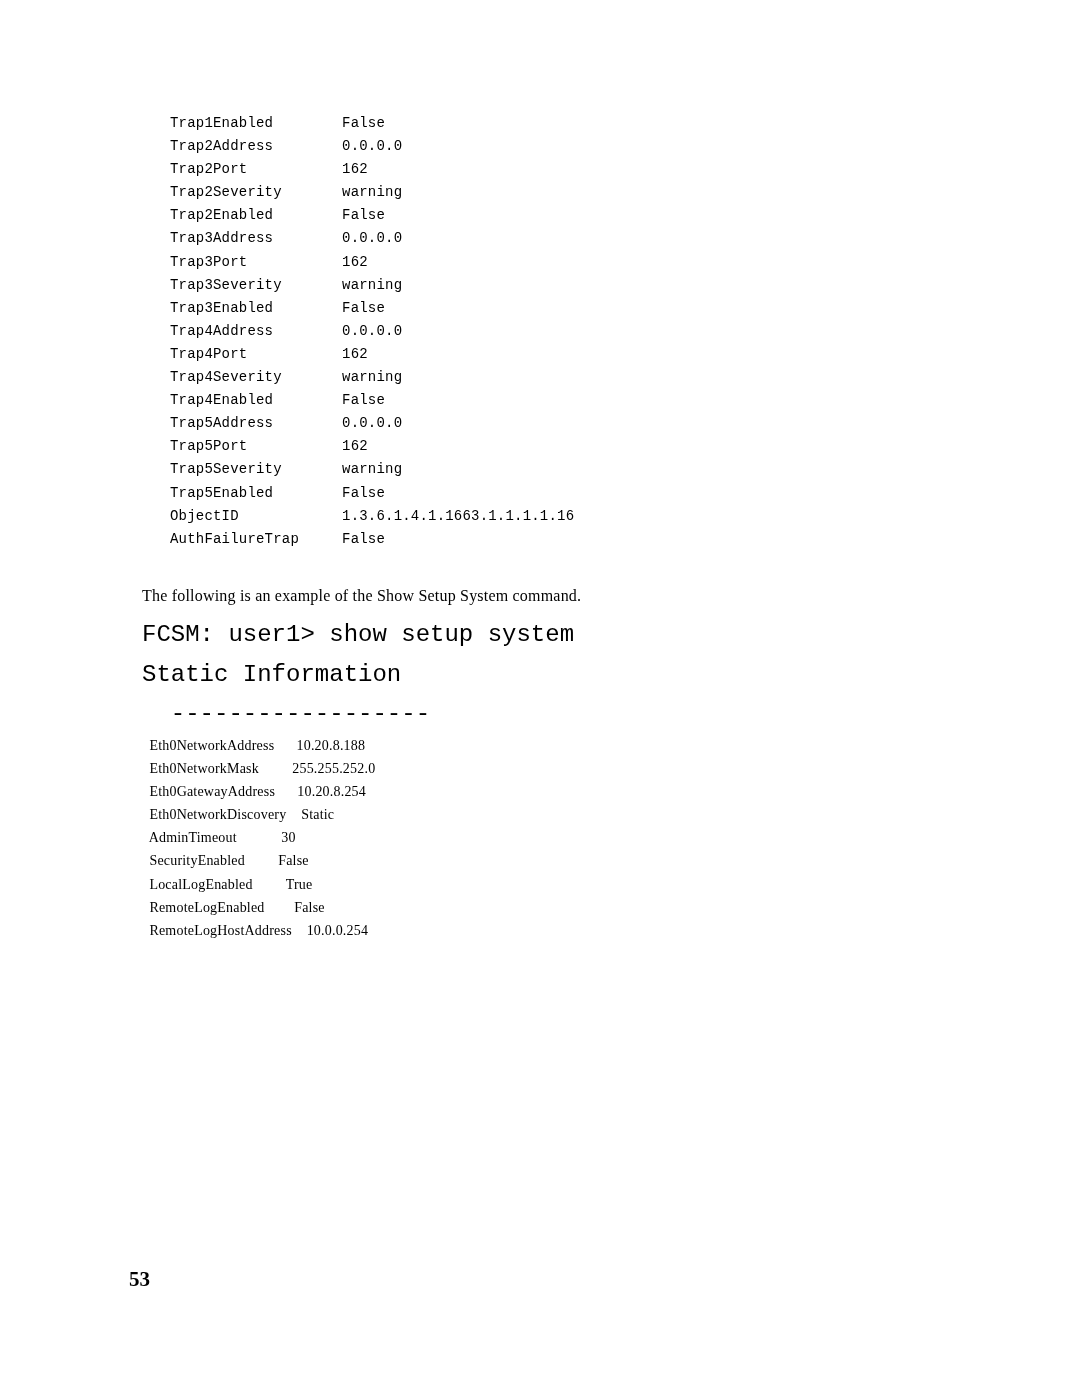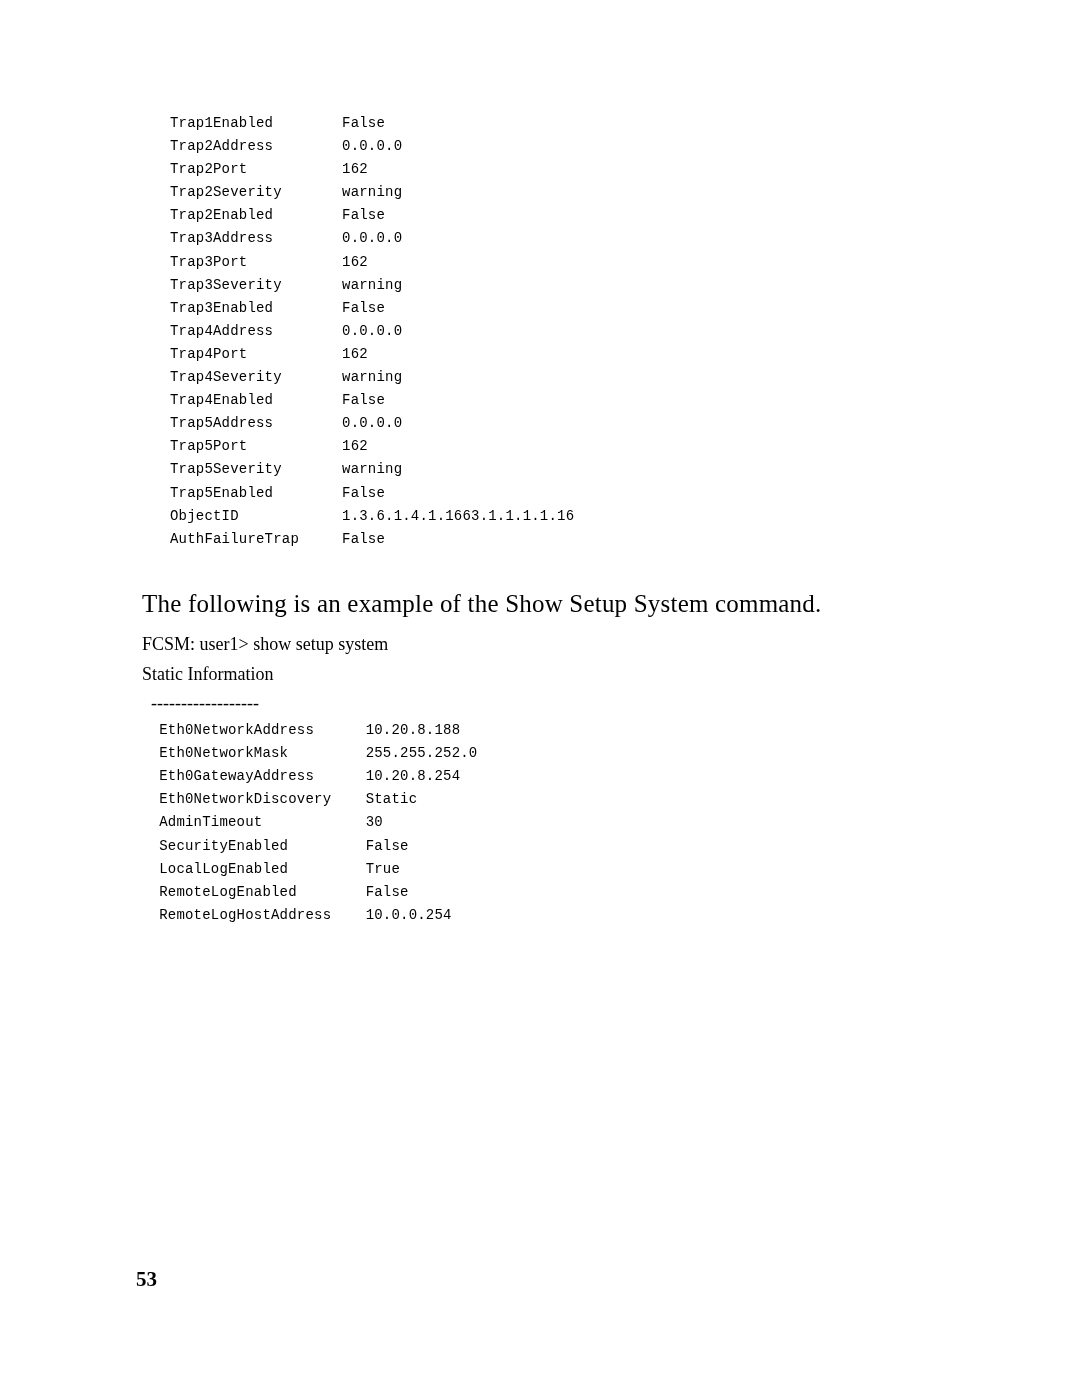--- a/index.html
+++ b/index.html
@@ -22,36 +22,36 @@
       position: relative;
     }
     .code-block {
       white-space: pre;
       font-family: "Courier New", Courier, monospace;
       font-size: 14px;
       letter-spacing: 0.2px;
     }
     .body-text {
       font-family: Georgia, "Times New Roman", Times, serif;
-      font-size: 25px;
+      font-size: 16px;
       margin-top: 32px;
       margin-bottom: 6px;
       margin-left: -28px;
       letter-spacing: 0.2px;
     }
     .body-text2 {
-      font-family: Liberation Serif, serif;
-      font-size: 18px;
+      font-family: Liberation Mono, monospace;
+      font-size: 24px;
       white-space: pre;
       margin-left: -28px;
     }
     .page-number {
       position: absolute;
       bottom: 100px;
-      left: 136px;
+      left: 129px;
       font-family: Georgia, "Times New Roman", Times, serif;
       font-size: 21px;
       font-weight: bold;
     }
   </style>
 </head>
 <body>
 
 <div class="code-block" id="trap-block">Trap1Enabled        False
 Trap2Address        0.0.0.0
@@ -72,21 +72,21 @@
 Trap5Enabled        False
 ObjectID            1.3.6.1.4.1.1663.1.1.1.1.16
 AuthFailureTrap     False</div>
 
 <p class="body-text">The following is an example of the Show Setup System command.</p>
 
 <div class="body-text2">FCSM: user1&gt; show setup system</div>
 <div class="body-text2">Static Information</div>
 <div class="body-text2">  ------------------</div>
 
-<div class="code-block" id="sys-block" style="margin-left:-28px;">  Eth0NetworkAddress      10.20.8.188
+<div class="code-block" id="sys-block" style="margin-left:-28px;font-family:Liberation Serif, serif;">  Eth0NetworkAddress      10.20.8.188
   Eth0NetworkMask         255.255.252.0
   Eth0GatewayAddress      10.20.8.254
   Eth0NetworkDiscovery    Static
   AdminTimeout            30
   SecurityEnabled         False
   LocalLogEnabled         True
   RemoteLogEnabled        False
   RemoteLogHostAddress    10.0.0.254</div>
 
 <div class="page-number">53</div>

